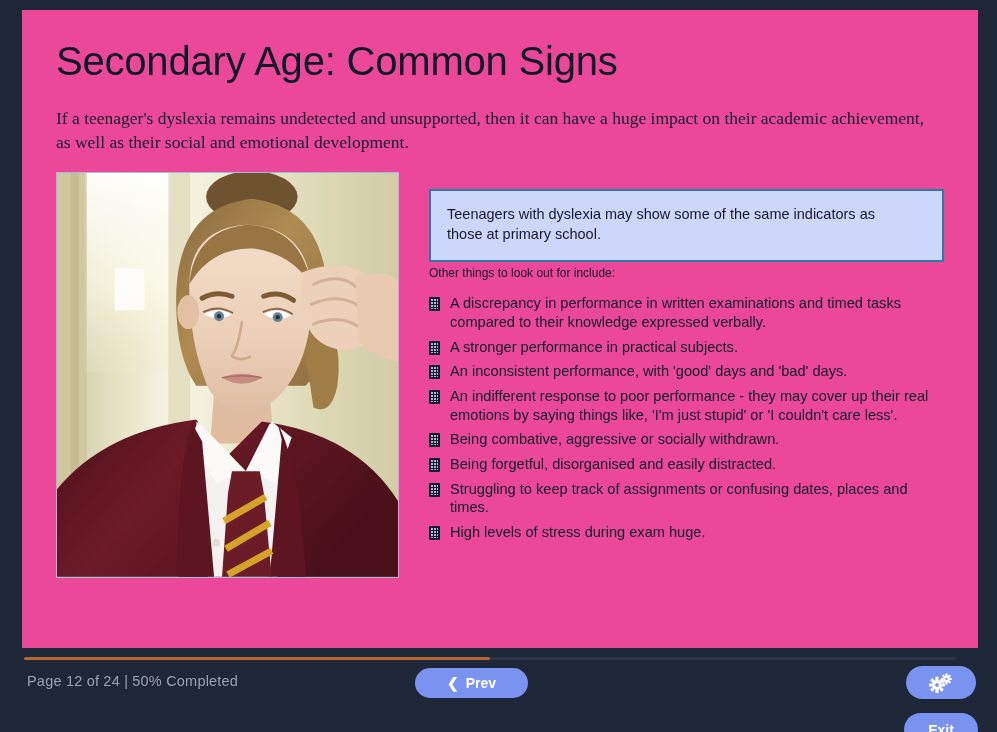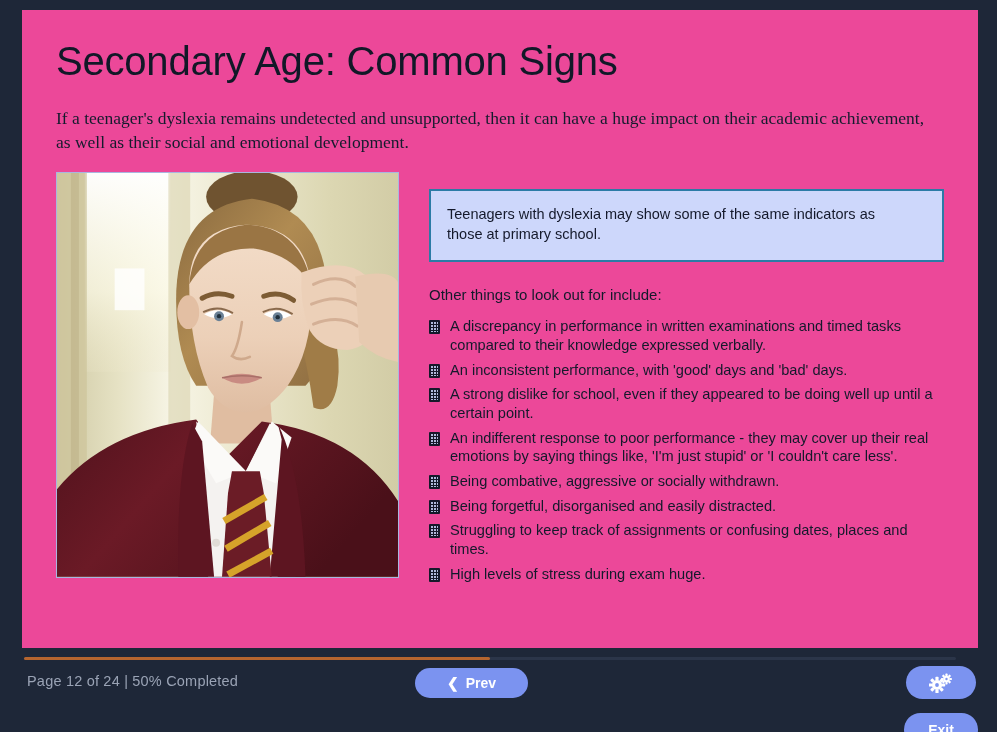--- a/index.html
+++ b/index.html
@@ -81,22 +81,22 @@
     min-height: 72px;
     margin-top: 17px;
   }
   .callout-text {
     font-size: 14.5px;
     line-height: 1.35;
     color: #14192b;
   }
 
   .lead-in {
-    margin-top: 24px;
-    font-size: 15px;
+    margin-top: 4px;
+    font-size: 12px;
     color: #14192b;
   }
 
   
   .bullets { margin-top: 14px; list-style: none; }
   .bullet-row {
     display: flex;
     align-items: flex-start;
     margin-bottom: 6px;
   }
@@ -342,25 +342,25 @@
 
         <div class="lead-in">Other things to look out for include:</div>
 
         <ul class="bullets">
           <li class="bullet-row">
             <span class="bullet-glyph"></span>
             <span class="bullet-text">A discrepancy in performance in written examinations and timed tasks compared to their knowledge expressed verbally.</span>
           </li>
           <li class="bullet-row">
             <span class="bullet-glyph"></span>
+            <span class="bullet-text">A stronger performance in practical subjects.</span>
+          </li>
+          <li class="bullet-row">
+            <span class="bullet-glyph"></span>
             <span class="bullet-text">An inconsistent performance, with 'good' days and 'bad' days.</span>
-          </li>
-          <li class="bullet-row">
-            <span class="bullet-glyph"></span>
-            <span class="bullet-text">A strong dislike for school, even if they appeared to be doing well up until a certain point.</span>
           </li>
           <li class="bullet-row">
             <span class="bullet-glyph"></span>
             <span class="bullet-text">An indifferent response to poor performance - they may cover up their real emotions by saying things like, 'I'm just stupid' or 'I couldn't care less'.</span>
           </li>
           <li class="bullet-row">
             <span class="bullet-glyph"></span>
             <span class="bullet-text">Being combative, aggressive or socially withdrawn.</span>
           </li>
           <li class="bullet-row">

